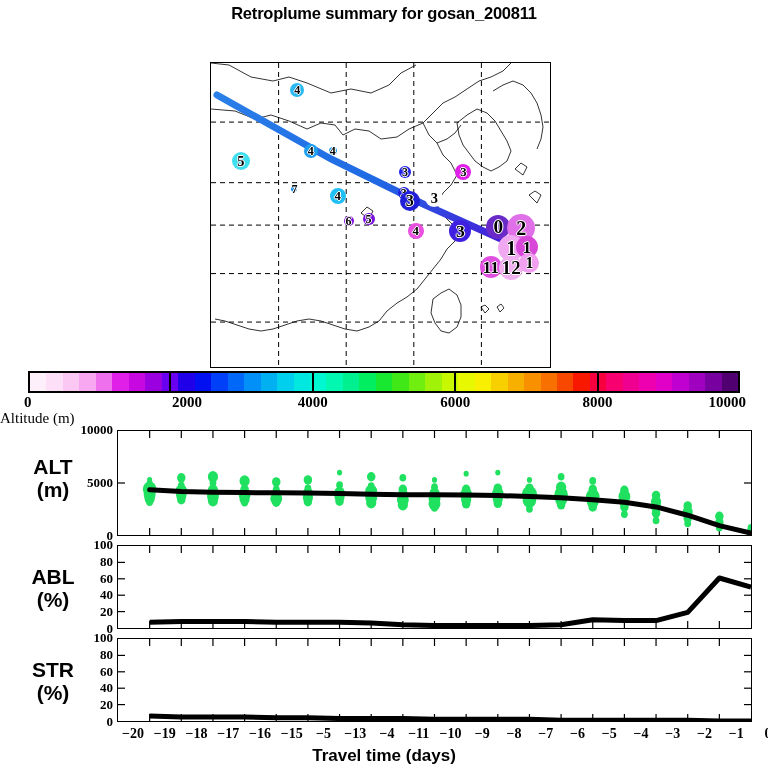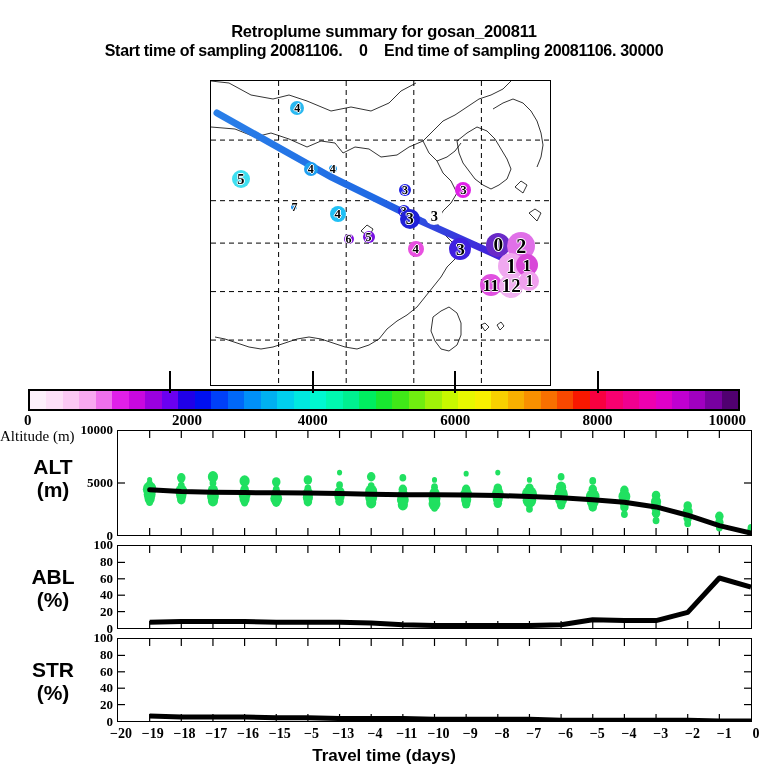--- a/index.html
+++ b/index.html
@@ -1,19 +1,19 @@
 <!DOCTYPE html>
 <html><head>
 <meta charset="utf-8">
 <style>
   html,body{margin:0;padding:0;background:#ffffff;}
   body{width:768px;height:768px;position:relative;overflow:hidden;
        font-family:"Liberation Sans", sans-serif; color:#000;}
 
-  .abs{position:absolute;margin-top:18px;}
+  .abs{position:absolute;}
 
   
   #title-block{left:0;top:0;width:768px;text-align:center;}
   #main-title{font-size:16.5px;font-weight:bold;letter-spacing:-0.2px;line-height:19px;margin-top:4px;}
   #time-line{font-size:16px;font-weight:bold;letter-spacing:-0.3px;line-height:20px;white-space:pre;}
   #met-line{font-size:14.5px;font-weight:bold;letter-spacing:-0.2px;line-height:18px;}
 
   
   #map-panel{left:210px;top:62px;width:341px;height:306px;border:1.5px solid #000;box-sizing:border-box;background:#fff;overflow:hidden;}
   #map-svg{position:absolute;left:0;top:0;}
@@ -33,30 +33,29 @@
   .panel{position:absolute;left:117px;width:635px;border:1.4px solid #000;box-sizing:border-box;background:#fff;}
   .panel svg{position:absolute;left:0;top:0;}
   .row-label{position:absolute;left:3px;width:100px;text-align:center;font-size:21px;font-weight:bold;line-height:23px;}
   .ytick{position:absolute;right:0;transform:translateY(-50%);font-family:"Liberation Serif",serif;font-weight:bold;font-size:13px;white-space:nowrap;}
   .ytick-col{position:absolute;width:47px;left:66px;}
 
   #alt-panel{top:430px;height:106px;}
   #abl-panel{top:545px;height:84px;}
   #str-panel{top:638px;height:84px;}
 
-  #xticklabels{position:absolute;left:4px;top:726px;width:614px;height:18px;}
+  #xticklabels{position:absolute;left:16px;top:726px;width:614px;height:18px;}
   #xticklabels span{position:absolute;transform:translateX(-50%);font-family:"Liberation Serif",serif;font-weight:bold;font-size:14px;}
   #xaxis-title{position:absolute;left:0;top:746px;width:768px;text-align:center;font-size:17px;font-weight:bold;}
 </style>
 </head>
 <body>
 
 <div class="abs" id="title-block">
   <div id="main-title">Retroplume summary for gosan_200811</div>
-  <div id="time-line">Start time of sampling 20081106.    0    End time of sampling 20081106. 30000</div>
 </div>
 
 <div class="abs" id="map-panel">
   <svg id="map-svg" width="338" height="303">
       <line x1="67.60000000000001" y1="0" x2="67.60000000000001" y2="303" stroke="#000" stroke-width="1" stroke-dasharray="5,4"></line>
       <line x1="135.20000000000002" y1="0" x2="135.20000000000002" y2="303" stroke="#000" stroke-width="1" stroke-dasharray="5,4"></line>
       <line x1="202.79999999999998" y1="0" x2="202.79999999999998" y2="303" stroke="#000" stroke-width="1" stroke-dasharray="5,4"></line>
       <line x1="270.40000000000003" y1="0" x2="270.40000000000003" y2="303" stroke="#000" stroke-width="1" stroke-dasharray="5,4"></line>
       <line x1="0" y1="59.085" x2="338" y2="59.085" stroke="#000" stroke-width="1" stroke-dasharray="5,4"></line>
       <line x1="0" y1="119.685" x2="338" y2="119.685" stroke="#000" stroke-width="1" stroke-dasharray="5,4"></line>

